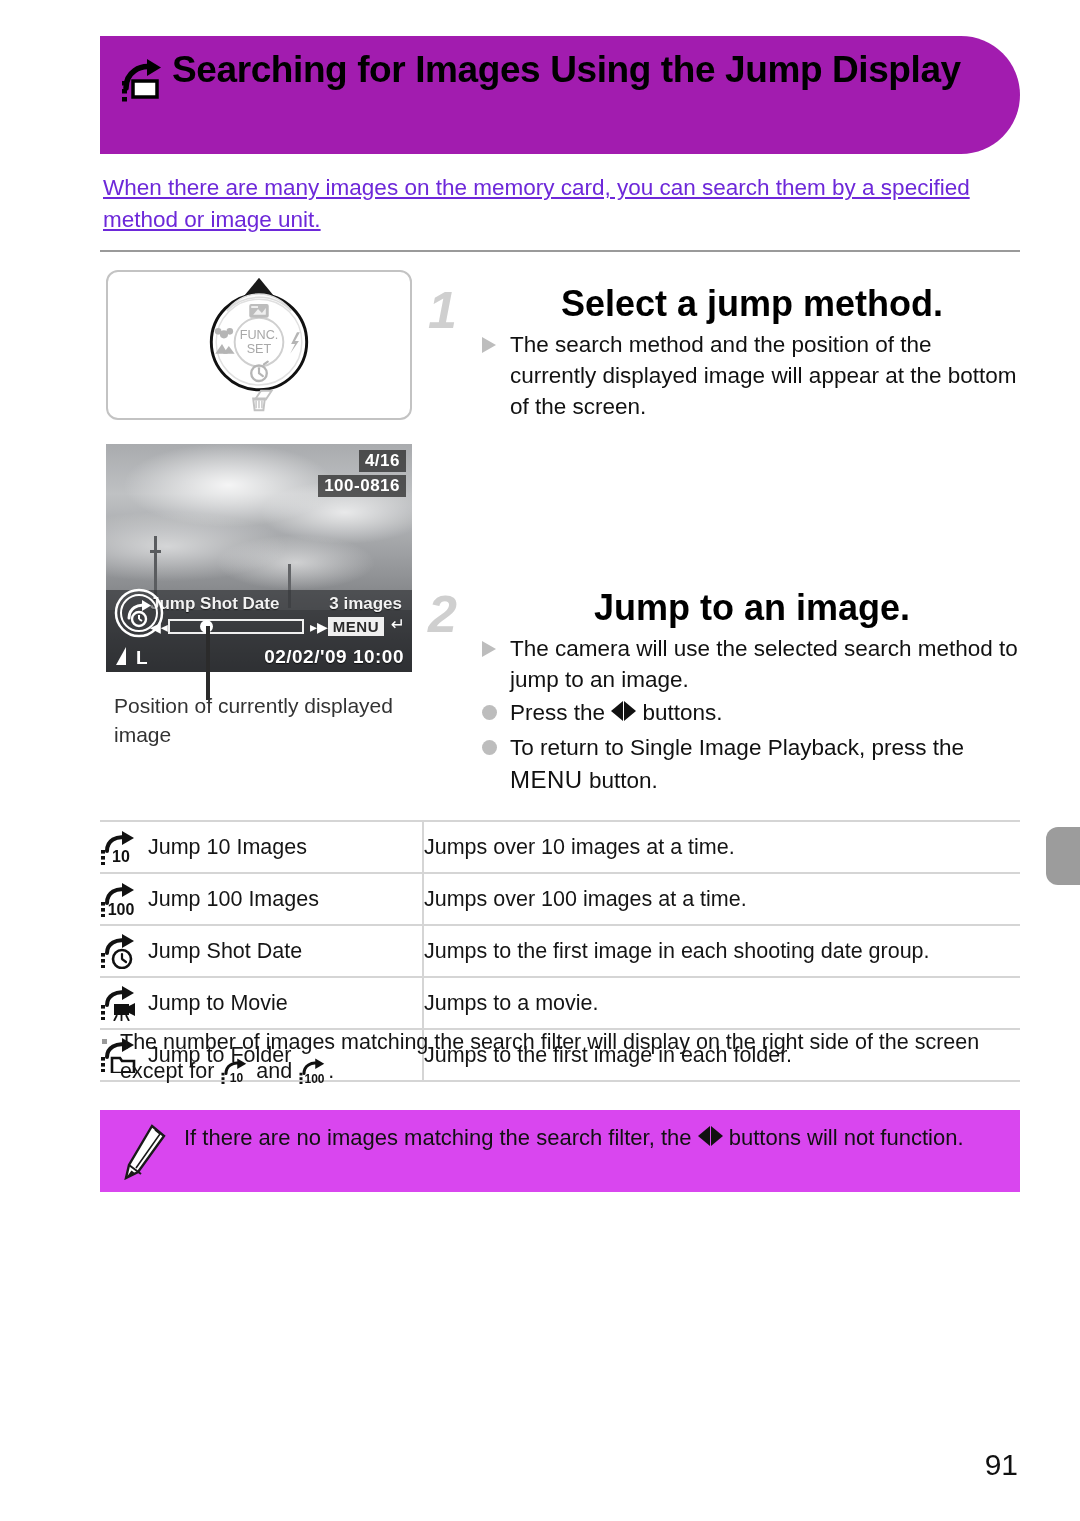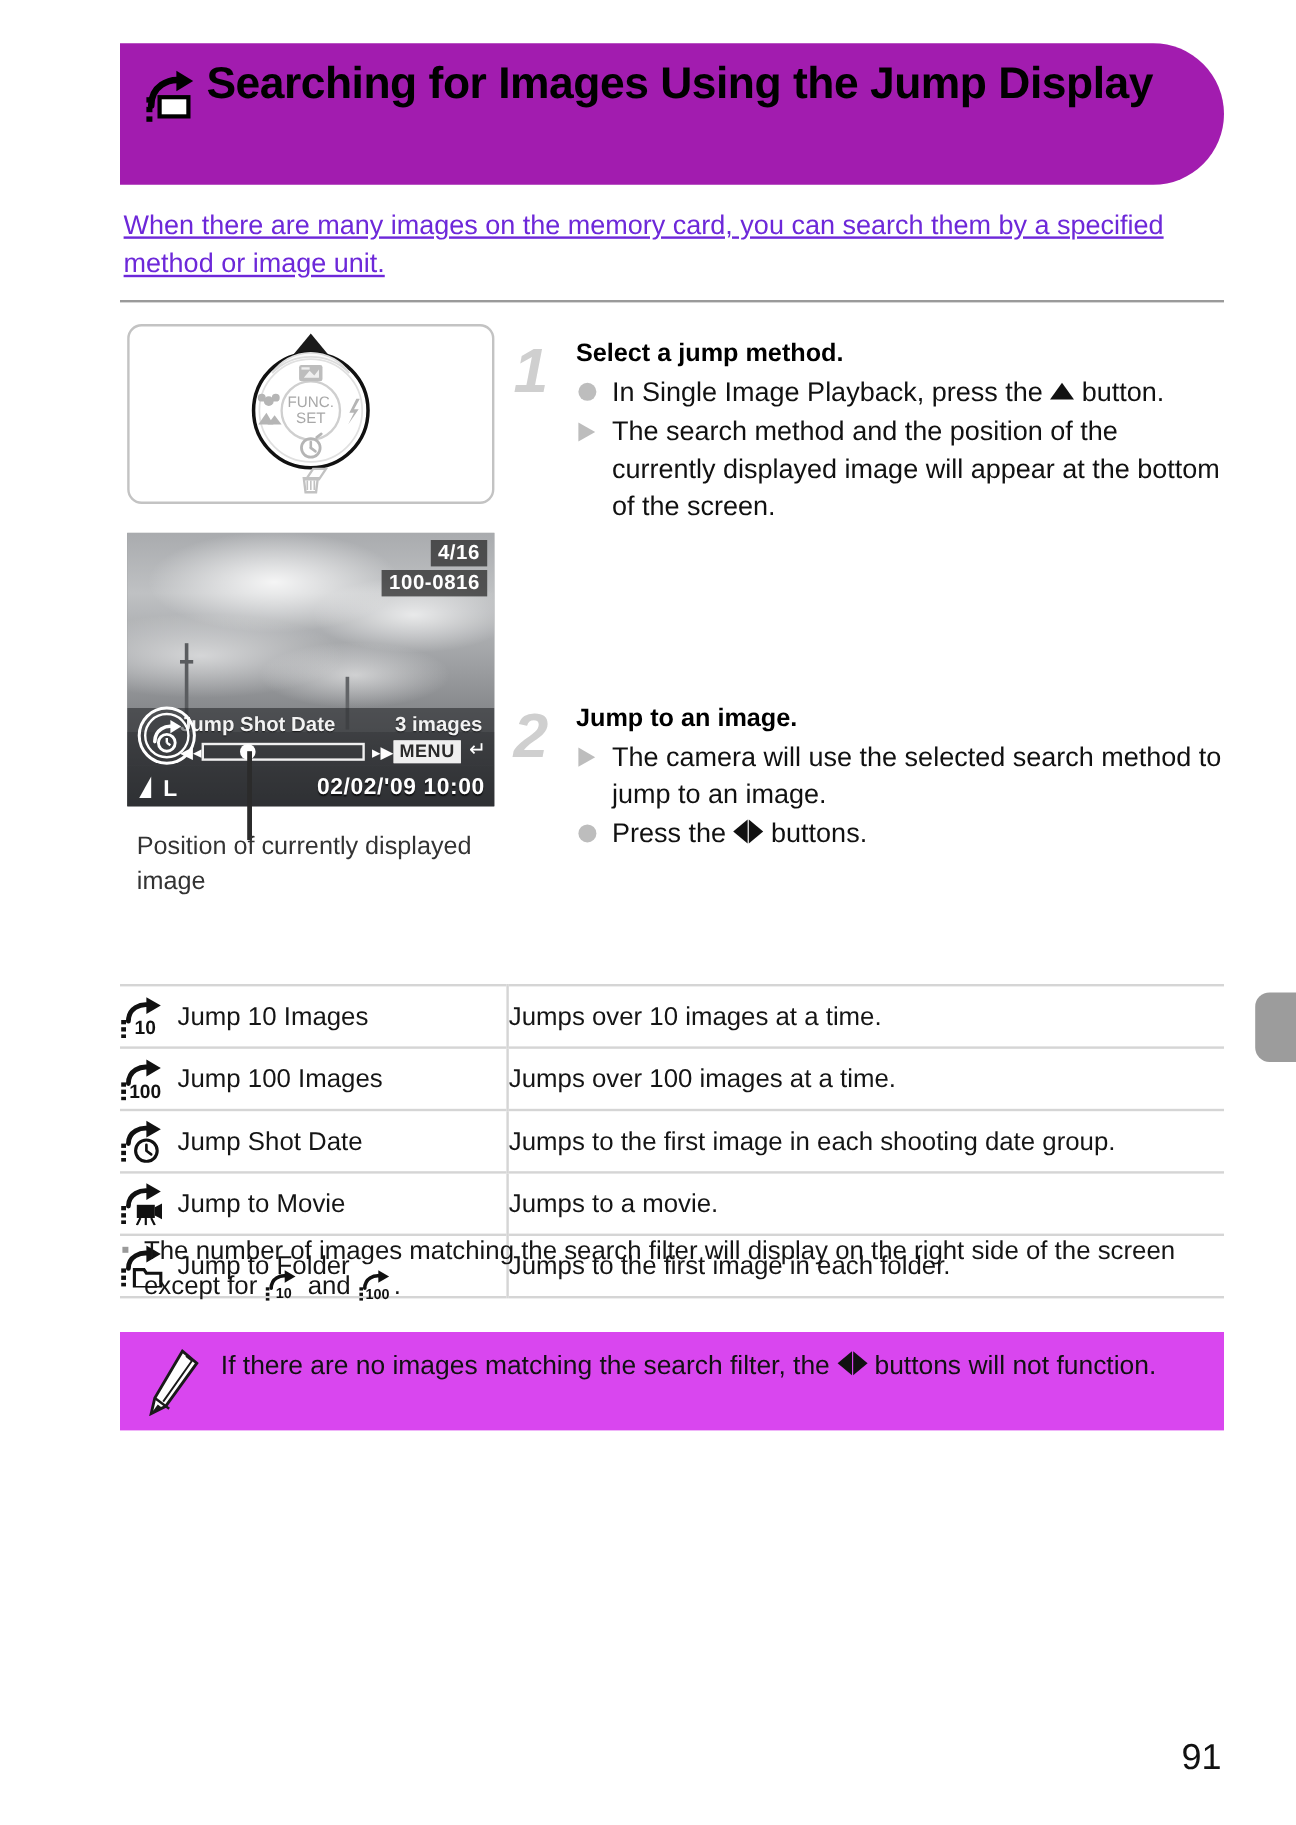--- a/index.html
+++ b/index.html
@@ -279,24 +279,25 @@
     left: 0;
     top: 2px;
     font-size: 52px;
     font-weight: bold;
     font-style: italic;
     color: #cfcfcf;
     line-height: 1;
   }
   .step-head {
     margin: 0 0 4px 52px;
-    font-size: 21px;
+    font-size: 36px;
     font-weight: bold;
     color: #000;
     line-height: 1.2;
+    text-align: center;
   }
   .bullets { margin: 0 0 0 52px; }
   .bullet {
     position: relative;
     padding-left: 30px;
     font-size: 22.5px;
     line-height: 1.38;
     margin-bottom: 2px;
     color: #111;
   }
@@ -531,26 +532,20 @@
 </div>
 
 <div class="leader"></div>
 <div class="caption">Position of currently displayed image</div>
 
 <div class="step" style="top:282px;">
   <div class="step-num">1</div>
   <div class="step-head">Select a jump method.</div>
   <div class="bullets">
 
-    <div class="bullet">
-      <span class="mk">
-          <span class="dot-mk"></span>
-        </span>
-      <span>In Single Image Playback, press the </span><span class="ar ar-up"></span><span> button.</span>
-    </div>
 
     <div class="bullet">
       <span class="mk">
           <span class="tri-mk"></span>
         </span>
       <span>The search method and the position of the currently displayed image will appear at the bottom of the screen.</span>
     </div>
 
   </div>
 </div>
@@ -567,20 +562,26 @@
       <span>The camera will use the selected search method to jump to an image.</span>
     </div>
 
     <div class="bullet">
       <span class="mk">
           <span class="dot-mk"></span>
         </span>
       <span>Press the </span><span class="lr-pair"><span class="ar ar-lt"></span><span class="ar ar-rt"></span></span><span> buttons.</span>
     </div>
 
+    <div class="bullet">
+      <span class="mk">
+          <span class="dot-mk"></span>
+        </span>
+      <span>To return to Single Image Playback, press the </span><span class="menu-word">MENU</span><span> button.</span>
+    </div>
   </div>
 </div>
 
 <table class="jtable">
   <tbody>
     <tr>
       <td class="td-name">
         <div class="name-cell">
           <span class="jicon">
             <svg viewBox="0 0 38 36" width="38" height="36" aria-hidden="true">

